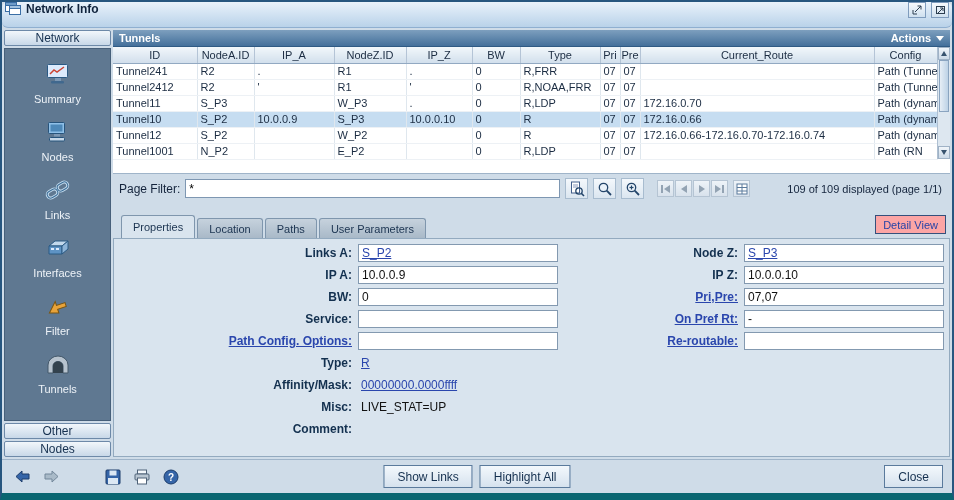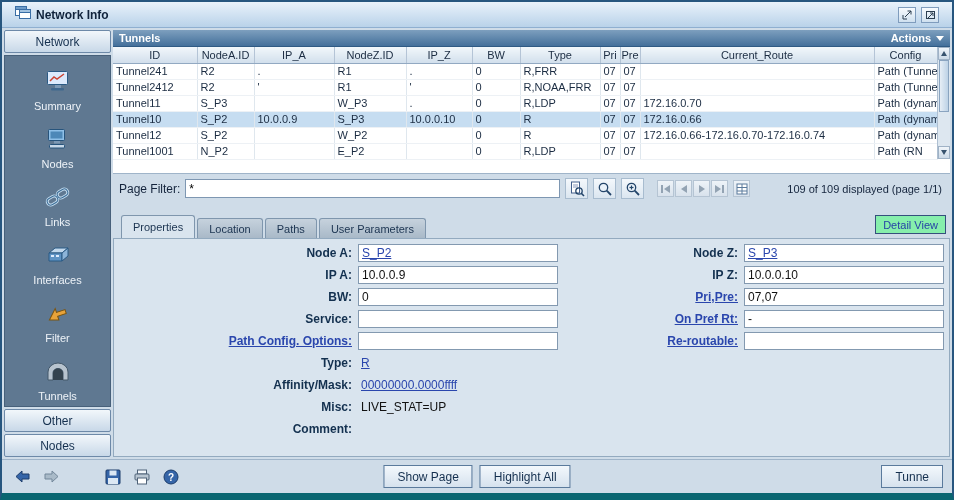--- a/index.html
+++ b/index.html
@@ -8,34 +8,34 @@
 
   .window {
     position:absolute; left:0; top:0; width:954px; height:500px;
     border:2px solid #27567f; border-bottom:7px solid #0a6671;
     background:#cfdce8; display:flex; flex-direction:column;
   }
 
   
   .titlebar {
     flex:0 0 26px; background:linear-gradient(#e9f2fb,#b9d2e9);
-    border-bottom:1px solid #8fafd0; display:flex; align-items:center;
-    padding:0 13px; gap:5px;
+    border-bottom:1px solid #8fafd0; display:flex; align-items:flex-start;
+    padding:0 3px; gap:5px;border-radius:6px;
   }
   .titlebar .title { font-size:12px; font-weight:bold; color:#10233c; flex:1; }
   .tb-btn { width:18px; height:16px; border:1px solid #7f9cbd;
     background:linear-gradient(#f7fafd,#cfe0ef); display:flex; align-items:center; justify-content:center; }
 
   
   .body { flex:1; display:flex; padding:2px; gap:2px; min-height:0; }
 
   
   .sidebar { flex:0 0 107px; display:flex; flex-direction:column; gap:2px; }
   .side-btn {
-    height:23px; border:1px solid #6d89a8; border-radius:2px;
+    height:16px; border:1px solid #6d89a8; border-radius:2px;
     background:linear-gradient(#f2f7fb,#c8d8e8); color:#15304f; font-size:12px;
     display:flex; align-items:center; justify-content:center; cursor:pointer;
   }
   .icon-panel {
     flex:1; background:#5f7891; border:1px solid #47607a;
     display:flex; flex-direction:column; align-items:center; padding-top:10px; gap:9px;
   }
   .nav-item { width:100%; display:flex; flex-direction:column; align-items:center; gap:3px; padding:3px 0; cursor:pointer; }
   .nav-item .lbl { font-size:11px; color:#eef3f8; }
 
@@ -85,21 +85,21 @@
   .vbar { width:2px; height:8px; background:#93a3b3; }
   .status-text { margin-left:auto; font-size:11px; color:#14243c; padding-right:2px; }
 
   
   .tabs-row { flex:0 0 35px; background:#cfdce8; display:flex; align-items:flex-end; padding:0 4px 0 8px; }
   .tab { height:20px; padding:0 11px; margin-right:2px; display:flex; align-items:center;
     font-size:11px; color:#1b3350; background:linear-gradient(#c6d2dd,#a9b9c8);
     border:1px solid #7f96ad; border-bottom:none; border-radius:3px 3px 0 0; cursor:pointer; }
   .tab.selected { background:#d9e4ee; height:23px; }
   .detail-btn { margin-left:auto; margin-bottom:4px; height:19px; padding:0 7px;
-    background:#86efac; border:1px solid #35507c; color:#2743a6; font-size:11px;
+    background:#fca5a5; border:1px solid #35507c; color:#2743a6; font-size:11px;
     display:flex; align-items:center; cursor:pointer; }
 
   
   .props-panel { flex:1; background:#d9e4ee; border:1px solid #93aabf; margin:0; padding:5px 8px; overflow:hidden; }
   .tunnel-line { font-size:12px; color:#111; margin:2px 0 9px 2px; }
   .tunnel-line .tl { font-weight:bold; color:#0f2440; margin-right:5px; }
 
   .form-row { display:grid; grid-template-columns:233px 200px 180px 200px; column-gap:3px; align-items:center; margin-bottom:4px; }
   .f-label { text-align:right; font-size:12px; font-weight:bold; color:#13304f; padding-right:3px; white-space:nowrap; overflow:hidden; }
   .f-value { font-size:12px; height:18px; display:flex; align-items:center; padding:0 3px; white-space:nowrap; overflow:hidden; color:#111; }
@@ -409,21 +409,21 @@
         <div class="tab selected">Properties</div>
         <div class="tab">Location</div>
         <div class="tab">Paths</div>
         <div class="tab">User Parameters</div>
         <div class="detail-btn">Detail View</div>
       </div>
 
       <div class="props-panel">
         <div>
             <div class="form-row">
-              <div class="f-label"><span>Node A:</span></div>
+              <div class="f-label"><span>Links A:</span></div>
               <div class="f-value box">
                 <span class="link-val">S_P2</span>
               </div>
               <div class="f-label"><span>Node Z:</span></div>
               <div class="f-value box">
                 <span class="link-val">S_P3</span>
               </div>
             </div>
             <div class="form-row">
               <div class="f-label"><span>IP A:</span></div>
@@ -529,19 +529,19 @@
         <rect x="4.5" y="9" width="9" height="6" fill="#fff" stroke="#4f6378"></rect>
       </svg>
     </span>
     <span class="tool-ic">
       <svg width="16" height="16" viewBox="0 0 16 16">
         <circle cx="8" cy="8" r="7" fill="#3565a8" stroke="#1d3d6b"></circle>
         <text x="8" y="12" text-anchor="middle" font-size="10" font-weight="bold" fill="#fff" font-family="Liberation Sans, sans-serif">?</text>
       </svg>
     </span>
     <span class="center-btns">
-      <button class="f-btn">Show Page</button>
+      <button class="f-btn">Show Links</button>
       <button class="f-btn">Highlight All</button>
     </span>
-    <button class="f-btn close-btn">Tunne</button>
+    <button class="f-btn close-btn">Close</button>
   </div>
 
 </div>
 
 </body></html>

